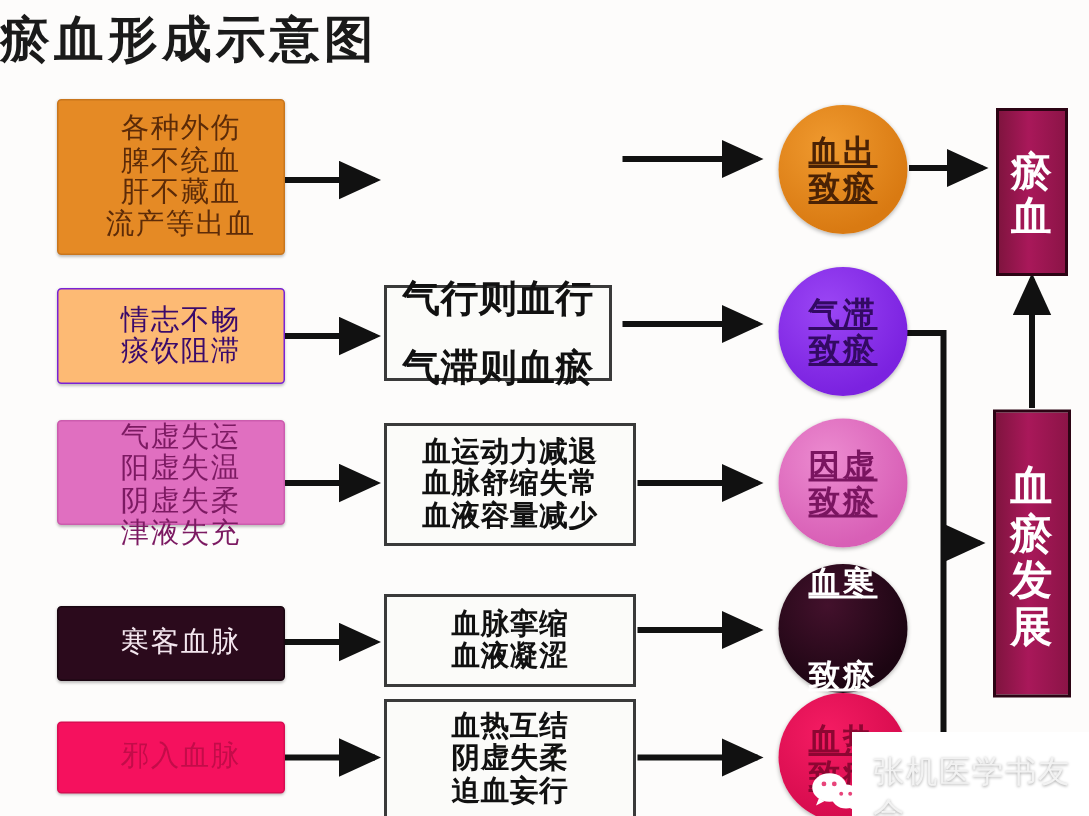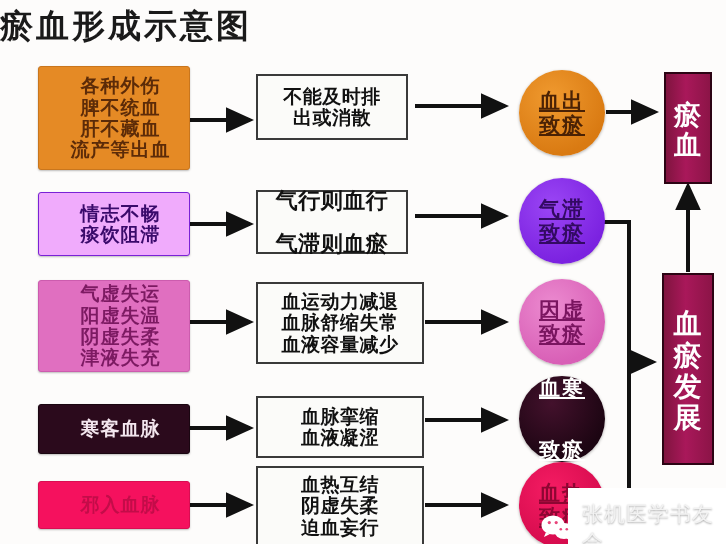--- a/index.html
+++ b/index.html
@@ -42,29 +42,29 @@
     flex-direction: column;
     align-items: center;
     justify-content: center;
     text-align: center;
     line-height: 1.12;
   }
 
   
   .cause {
     border-radius: 3px;
-    font-weight: bold;
+    font-weight: normal;
     letter-spacing: 1px;
     box-shadow: 0 1px 2px rgba(0,0,0,0.25);
     padding-left: 13px;
   }
   .cause .ln { display: block; white-space: nowrap; }
 
   .c1 { background: #e58a25; color: #5c2b08; border: 1px solid #c9761d; }
-  .c2 { background: #f0abfc; color: #3a0a6b; border: 1px solid #7a22d6; }
+  .c2 { background: #fdba74; color: #3a0a6b; border: 1px solid #7a22d6; }
   .c3 { background: #e06fc0; color: #7c1a62; border: 1px solid #cc5cae; }
   .c4 { background: #2b0a1c; color: #f3e6ee; border: 1px solid #1a0611; }
   .c5 { background: #f5115e; color: #c30c49; border: 1px solid #d90d52; }
 
   
   .mid {
     background: #fbfbf9;
     border: 2px solid #3a3a3a;
     color: #111;
     font-weight: bold;
@@ -170,41 +170,37 @@
     <span class="ln">脾不统血</span>
     <span class="ln">肝不藏血</span>
     <span class="ln">流产等出血</span>
   </div>
 
   <div class="node cause c2" style="left:38px; top:192px; width:152px; height:64px; font-size:19px;">
     <span class="ln">情志不畅</span>
     <span class="ln">痰饮阻滞</span>
   </div>
 
-  <div class="node cause c3" style="left:38px; top:280px; width:152px; height:92px; font-size:19px;">
+  <div class="node cause c3" style="left:38px; top:280px; width:152px; height:70px; font-size:19px;justify-content:space-between;">
     <span class="ln">气虚失运</span>
     <span class="ln">阳虚失温</span>
     <span class="ln">阴虚失柔</span>
     <span class="ln">津液失充</span>
   </div>
 
   <div class="node cause c4" style="left:38px; top:404px; width:152px; height:50px; font-size:19px;">
     <span class="ln">寒客血脉</span>
   </div>
 
   <div class="node cause c5" style="left:38px; top:481px; width:152px; height:48px; font-size:19px;">
     <span class="ln">邪入血脉</span>
   </div>
 
-  <div class="node mid" style="left:256px; top:74px; width:152px; height:66px; font-size:19px;">
-    <span class="ln">不能及时排</span>
-    <span class="ln">出或消散</span>
-  </div>
-
-  <div class="node mid" style="left:256px; top:190px; width:152px; height:64px; font-size:22px;gap:18px;">
+
+  <div class="node mid" style="left:256px; top:190px; width:152px; height:64px; font-size:25px;gap:18px;">
     <span class="ln">气行则血行</span>
     <span class="ln">气滞则血瘀</span>
   </div>
 
   <div class="node mid" style="left:256px; top:282px; width:168px; height:82px; font-size:19px;">
     <span class="ln">血运动力减退</span>
     <span class="ln">血脉舒缩失常</span>
     <span class="ln">血液容量减少</span>
   </div>
 

